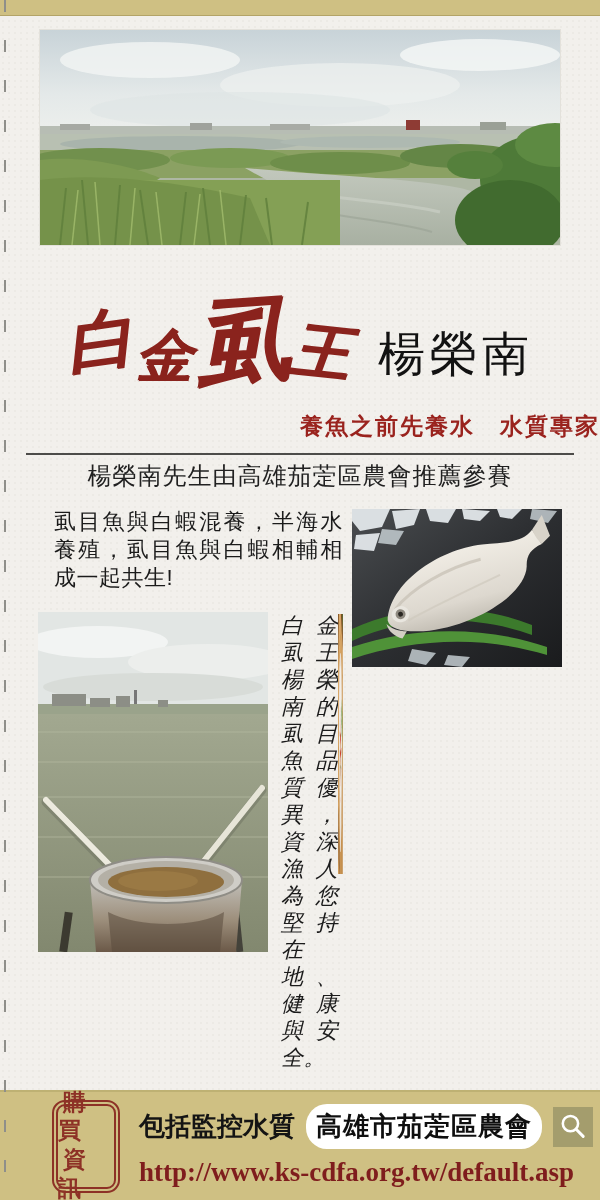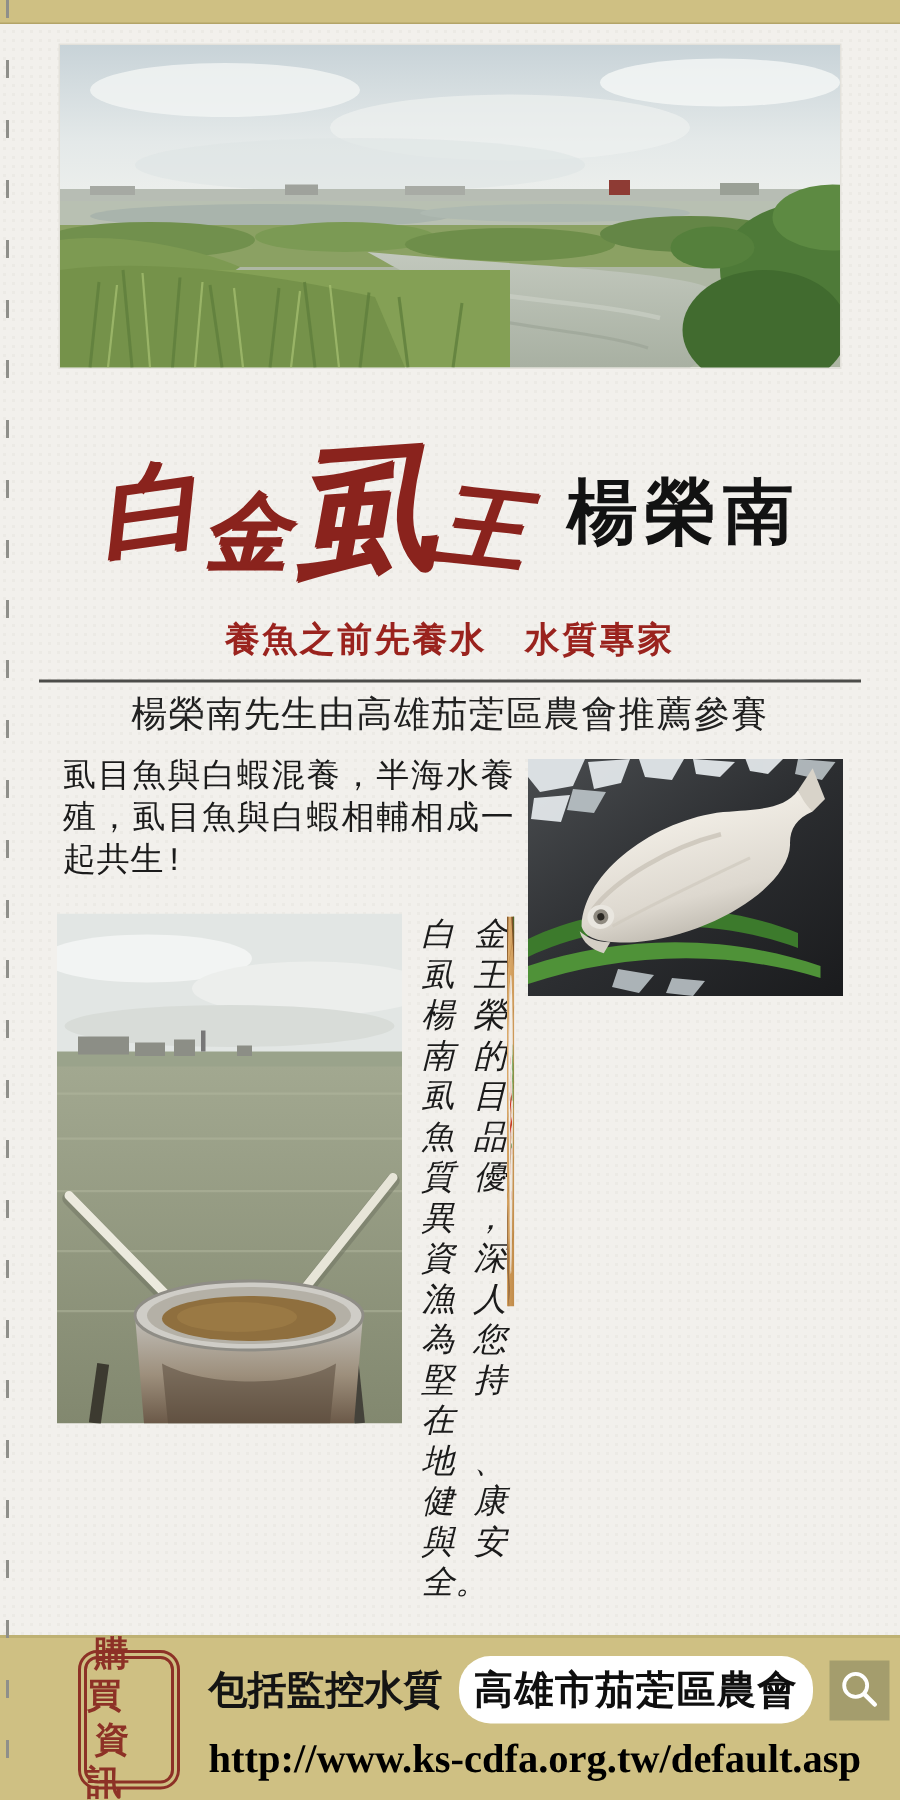--- a/index.html
+++ b/index.html
@@ -19,28 +19,28 @@
   .hero-photo { width:520px; height:215px; margin:14px auto 0; display:block; box-shadow:0 0 0 1px #e3e1db; }
   .hero-photo svg, .photo svg { display:block; width:100%; height:100%; }
 
   .brand-row { display:flex; justify-content:center; align-items:center; margin-top:28px; height:122px; }
   .calligraphy { color:#8a231d; font-family:"Liberation Serif", serif; font-weight:bold; font-style:italic; display:flex; align-items:flex-end; text-shadow:1px 1px 0 #8a231d; }
   .cal-char { display:inline-block; line-height:1; }
   .c0 { font-size:66px; transform:rotate(-8deg); position:relative; top:-8px; }
   .c1 { font-size:57px; position:relative; top:2px; margin-left:3px; }
   .c2 { font-size:95px; position:relative; top:8px; margin-left:3px; transform:rotate(-4deg); }
   .c3 { font-size:60px; position:relative; top:0px; transform:rotate(6deg); }
-  .brand-name { font-size:47px; font-weight:bold; color:#121212; margin-left:28px; letter-spacing:5px; position:relative; top:7px; }
-
-  .tagline { text-align:center; color:#9a231e; font-weight:bold; font-size:23px; letter-spacing:2px; margin-top:16px; }
+  .brand-name { font-size:47px; font-weight:normal; color:#121212; margin-left:28px; letter-spacing:5px; position:relative; top:20px; }
+
+  .tagline { text-align:right; color:#9a231e; font-weight:bold; font-size:23px; letter-spacing:2px; margin-top:16px; }
   .divider { border:0; border-top:2px solid #4c4c49; margin:11px 26px 0; }
   .recommendation { text-align:center; font-size:24px; color:#212121; margin-top:5px; letter-spacing:1px; }
 
   .article { margin:13px 38px 0; font-size:22px; line-height:28px; color:#1b1b1b; text-align:justify; letter-spacing:0.5px; }
-  .article p { margin:4px;font-family:Liberation Mono, monospace; }
+  .article p { margin:16px; }
   .fish-photo { float:right; width:210px; height:158px; margin:1px 0 6px 9px; }
 
   .bottom-section { display:flex; gap:13px; margin:20px 38px 0; }
   .pond-photo { width:230px; height:340px; flex:none; }
   .right-col { flex:1; display:flex; flex-direction:row;font-style:italic; }
   .quality-text { font-size:22px; line-height:27px; color:#1b1b1b; text-align:justify; letter-spacing:0.5px; }
   .fillet-photo { width:100%; height:260px; margin-top:2px; }
 
   .footer {
     position:absolute; left:0; right:0; bottom:0; height:110px;
@@ -49,21 +49,21 @@
   }
   .badge-outer { flex:none; border:2px solid #8d3126; border-radius:13px; padding:2px; }
   .badge-inner { border:2px solid #8d3126; border-radius:9px; width:60px; height:85px;
     display:flex; flex-direction:column; justify-content:center; align-items:center;
     color:#8d3126; font-family:"Liberation Serif", serif; font-weight:bold; font-size:23px; line-height:1.25; letter-spacing:5px; text-indent:5px; }
   .footer-right { display:flex; flex-direction:column; }
   .search-row { display:flex; align-items:center; gap:11px; }
   .search-prompt { font-size:26px; font-weight:bold; color:#141414; white-space:nowrap; }
   .search-term-box { background:#ffffff; padding:5px 10px; font-size:26px; font-weight:bold; color:#0f0f0f; letter-spacing:1px; white-space:nowrap;border-radius:21px; }
   .search-icon-box { width:40px; height:40px; background:#a49d6d; display:flex; align-items:center; justify-content:center; flex:none; }
-  .footer-url { margin-top:8px; font-family:"Liberation Serif", serif; font-weight:bold; font-size:27px; color:#000000; white-space:nowrap; }
+  .footer-url { margin-top:8px; font-family:"Liberation Serif", serif; font-weight:bold; font-size:27px; color:#7f1d1d; white-space:nowrap; }
 </style>
 </head>
 <body>
 
 <div class="page">
   <div class="perforation"></div>
   <div class="top-strip"></div>
 
   <div class="hero-photo photo">
     <svg viewBox="0 0 520 215" preserveAspectRatio="none">

